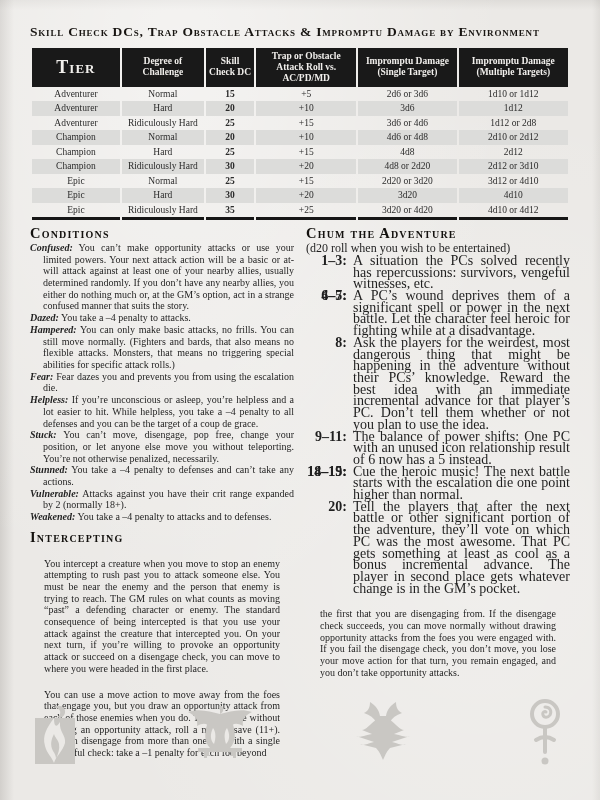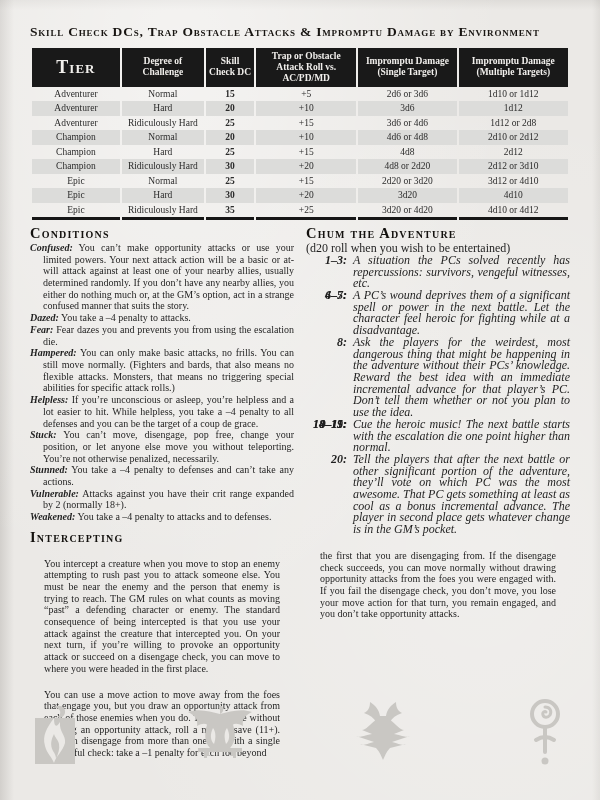--- a/index.html
+++ b/index.html
@@ -43,21 +43,21 @@
   h2.sec{
     font-size:14.5px;font-weight:bold;font-variant:small-caps;letter-spacing:1.2px;
     color:#13110e;margin:9px 0 2px 0;
   }
   h2.sec.first{margin-top:2px;}
   .body-text{font-size:10px;line-height:11.7px;text-align:justify;}
   p.hang{margin:0;padding-left:13px;text-indent:-13px;}
   p.plain{margin:14px;}
   .term{font-weight:bold;font-style:italic;}
   .chum-sub{font-size:12px;line-height:12px;margin:0 0 1px 0;}
-  .chum-entry{position:relative;padding-left:47px;text-align:justify;font-size:12px;line-height:11.7px;font-style:italic;}
+  .chum-entry{position:relative;padding-left:47px;text-align:justify;font-size:14px;line-height:11.7px;}
   .chum-range{position:absolute;left:0;top:0;width:41px;text-align:right;font-weight:bold;}
   .continuation{margin-top:25px;}
   
   .footer-icons span{position:absolute;display:block;}
   .icon-flame{left:32px;top:704px;}
   .icon-owl{left:186px;top:704px;}
   .icon-dragon{left:352px;top:700px;}
   .icon-ankh{left:528px;top:698px;}
 </style>
 </head>
@@ -161,43 +161,43 @@
       </tr>
     </tbody>
   </table>
 
   <div class="cols">
 
     <div class="col body-text">
       <h2 class="sec first">Conditions</h2>
       <p class="hang"><span class="term">Confused:</span> <span>You can’t make opportunity attacks or use your limited powers. Your next attack action will be a basic or at-will attack against at least one of your nearby allies, usually determined randomly. If you don’t have any nearby allies, you either do nothing much or, at the GM’s option, act in a strange confused manner that suits the story.</span></p>
       <p class="hang"><span class="term">Dazed:</span> <span>You take a –4 penalty to attacks.</span></p>
+      <p class="hang"><span class="term">Hampered:</span> <span>You can only make basic attacks, no frills. You can still move normally. (Fighters and bards, that also means no flexible attacks. Monsters, that means no triggering special abilities for specific attack rolls.)</span></p>
       <p class="hang"><span class="term">Fear:</span> <span>Fear dazes you and prevents you from using the escalation die.</span></p>
-      <p class="hang"><span class="term">Hampered:</span> <span>You can only make basic attacks, no frills. You can still move normally. (Fighters and bards, that also means no flexible attacks. Monsters, that means no triggering special abilities for specific attack rolls.)</span></p>
       <p class="hang"><span class="term">Helpless:</span> <span>If you’re unconscious or asleep, you’re helpless and a lot easier to hit. While helpless, you take a –4 penalty to all defenses and you can be the target of a coup de grace.</span></p>
       <p class="hang"><span class="term">Stuck:</span> <span>You can’t move, disengage, pop free, change your position, or let anyone else move you without teleporting. You’re not otherwise penalized, necessarily.</span></p>
       <p class="hang"><span class="term">Stunned:</span> <span>You take a –4 penalty to defenses and can’t take any actions.</span></p>
       <p class="hang"><span class="term">Vulnerable:</span> <span>Attacks against you have their crit range expanded by 2 (normally 18+).</span></p>
       <p class="hang"><span class="term">Weakened:</span> <span>You take a –4 penalty to attacks and to defenses.</span></p>
 
       <h2 class="sec">Intercepting</h2>
       <p class="plain">You intercept a creature when you move to stop an enemy attempting to rush past you to attack someone else. You must be near the enemy and the person that enemy is trying to reach. The GM rules on what counts as moving “past” a defending character or enemy. The standard consequence of being intercepted is that you use your attack against the creature that intercepted you. On your next turn, if you’re willing to provoke an opportunity attack or succeed on a disengage check, you can move to where you were headed in the first place.</p>
 
       <p class="plain">You can use a move action to move away from the foes that engage you, but you draw an opportunity attack from each of those enemies when you do. To disengage without drawing an opportunity attack, roll a normal save (11+). You can disengage from more than one foe with a single successful check: take a –1 penalty for each foe beyond</p>
     </div>
 
     <div class="col body-text">
       <h2 class="sec first">Chum the Adventure</h2>
       <p class="chum-sub">(d20 roll when you wish to be entertained)</p>
 
       <div class="chum-entry"><span class="chum-range">1–3:</span><span>A situation the PCs solved recently has repercussions: survivors, vengeful witnesses, etc.</span></div>
       <div class="chum-entry"><span class="chum-range">4–5:</span></div>
       <div class="chum-entry"><span class="chum-range">6–7:</span><span>A PC’s wound deprives them of a significant spell or power in the next battle. Let the character feel heroic for fighting while at a disadvantage.</span></div>
       <div class="chum-entry"><span class="chum-range">8:</span><span>Ask the players for the weirdest, most dangerous thing that might be happening in the adventure without their PCs’ knowledge. Reward the best idea with an immediate incremental advance for that player’s PC. Don’t tell them whether or not you plan to use the idea.</span></div>
-      <div class="chum-entry"><span class="chum-range">9–11:</span></div>
+      <div class="chum-entry"><span class="chum-range">9–11:</span><span>The balance of power shifts: One PC with an unused icon relationship result of 6 now has a 5 instead.</span></div>
       <div class="chum-entry"><span class="chum-range">14–15:</span></div>
       <div class="chum-entry"><span class="chum-range">18–19:</span><span>Cue the heroic music! The next battle starts with the escalation die one point higher than normal.</span></div>
       <div class="chum-entry"><span class="chum-range">20:</span><span>Tell the players that after the next battle or other significant portion of the adventure, they’ll vote on which PC was the most awesome. That PC gets something at least as cool as a bonus incremental advance. The player in second place gets whatever change is in the GM’s pocket.</span></div>
 
       <p class="plain continuation">the first that you are disengaging from. If the disengage check succeeds, you can move normally without drawing opportunity attacks from the foes you were engaged with. If you fail the disengage check, you don’t move, you lose your move action for that turn, you remain engaged, and you don’t take opportunity attacks.</p>
     </div>
   </div>
 
   <div class="footer-icons">
     <span class="icon-flame">

